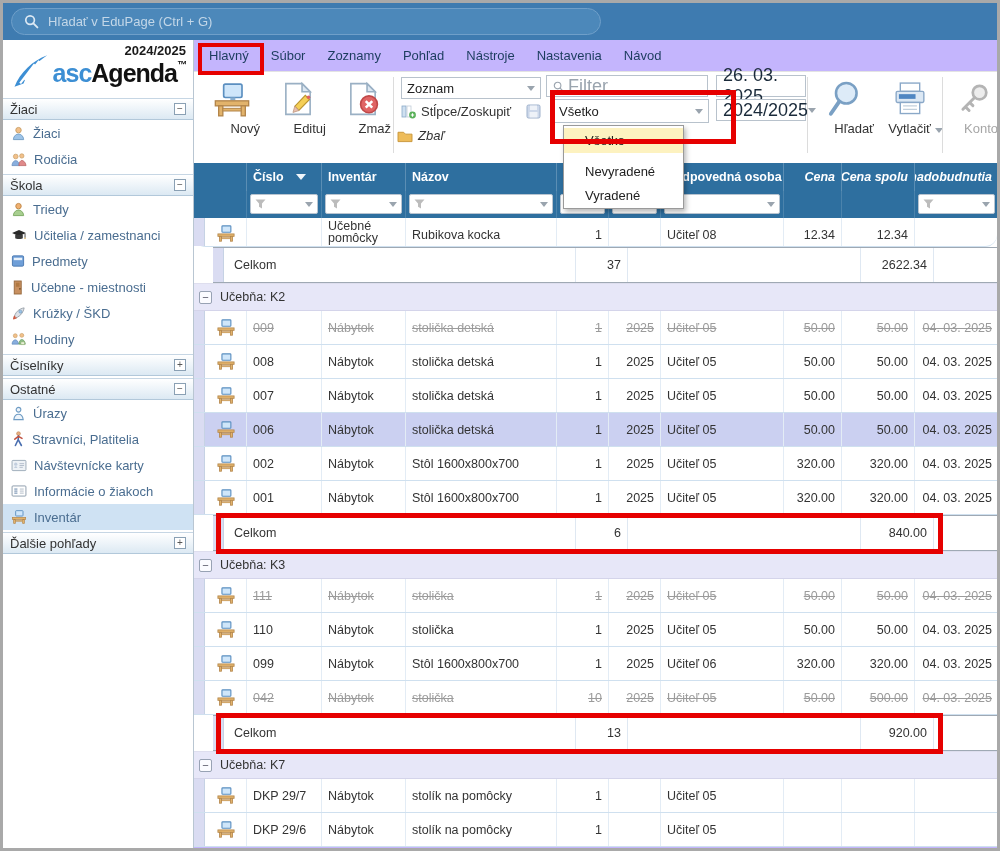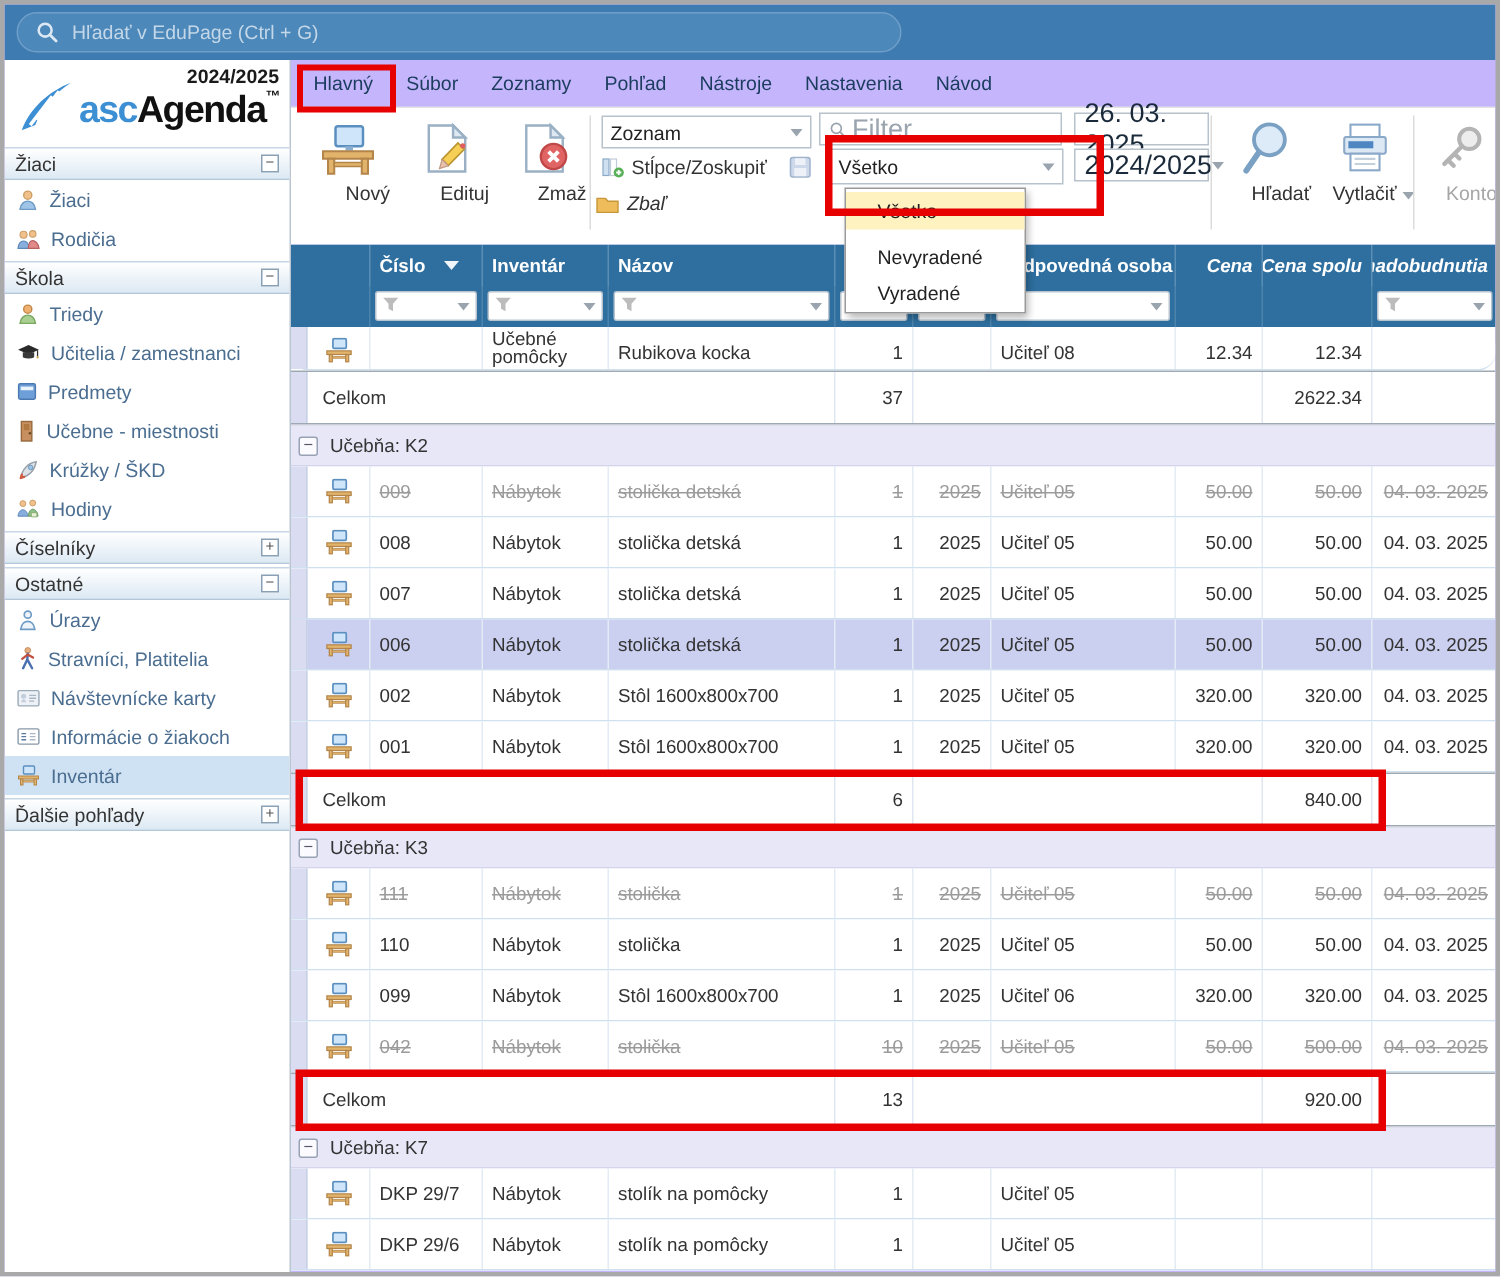--- a/index.html
+++ b/index.html
@@ -80,21 +80,21 @@
   .row.struck .cell { color:#9b9b9b; }
   .row.struck .cell span { text-decoration:line-through; }
   .partial .cell { align-items:flex-end; padding-bottom:4px; }
   .partial .wrap2 { white-space:normal; line-height:12px; padding-bottom:2px; }
 
   .grow { height:28px; background:#e7e7f8; border-bottom:1px solid #d4d4ea; border-top:1px solid #dedeee;
     display:flex; align-items:center; gap:8px; padding-left:5px; font-size:12.5px; color:#333; }
   .gminus { width:13px; height:13px; border:1px solid #98a2b4; border-radius:2px; background:#fbfbff;
     font-size:11px; line-height:11px; text-align:center; color:#556; }
 
-  .row.totalr { height:36px; border-top:1px solid #9fa9b4; border-bottom:1px solid #9fa9b4; background:#fff; }
+  .row.totalr { height:36px; border-top:1px solid #9fa9b4; border-bottom:1px solid #9fa9b4; background:#fff;margin-left:19px; }
   .row.totalr .cell { border-right:1px solid #dfe8f2; }
 
   .anno { position:absolute; left:3px; top:-3px; width:727px; height:41px; border:5px solid #e60000;
     z-index:6; pointer-events:none; }
 
   
   .redbox { position:absolute; border:5px solid #e60000; z-index:30; pointer-events:none; }
   #rb-menu { left:195px; top:40px; width:66px; height:32px; border-width:4px; }
   #rb-dropdown { left:547px; top:87px; width:186px; height:54px; }
 

